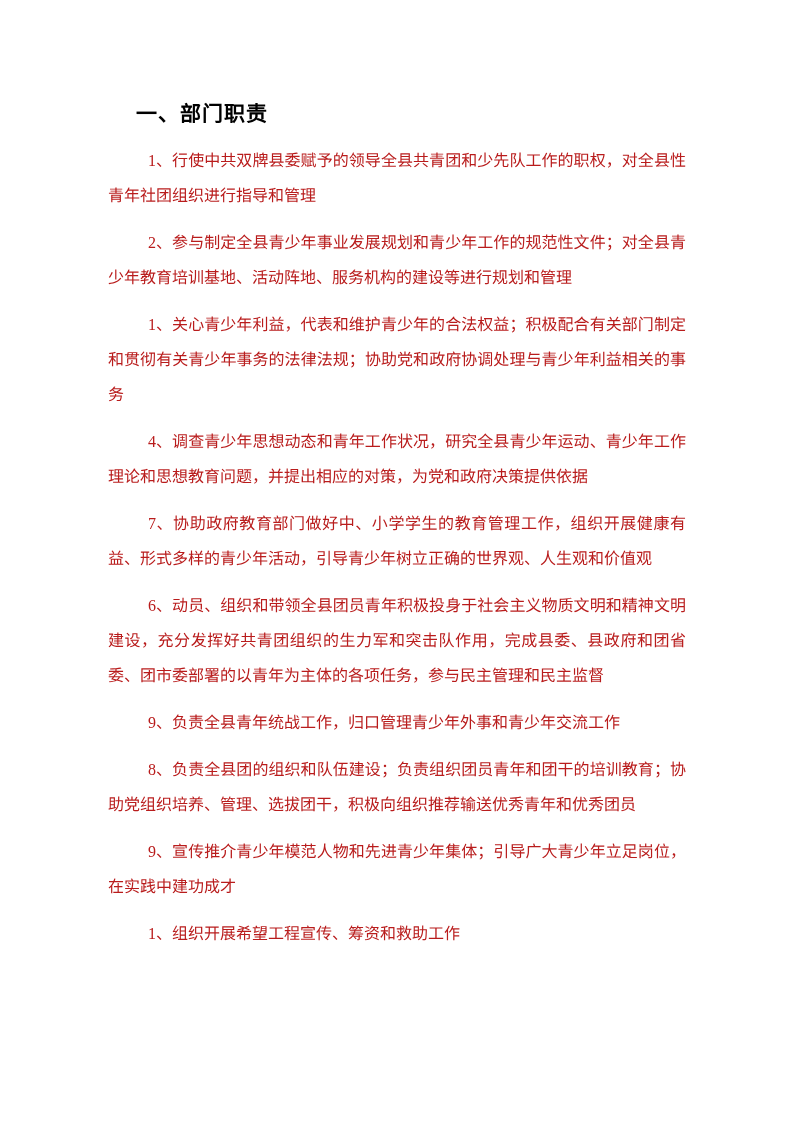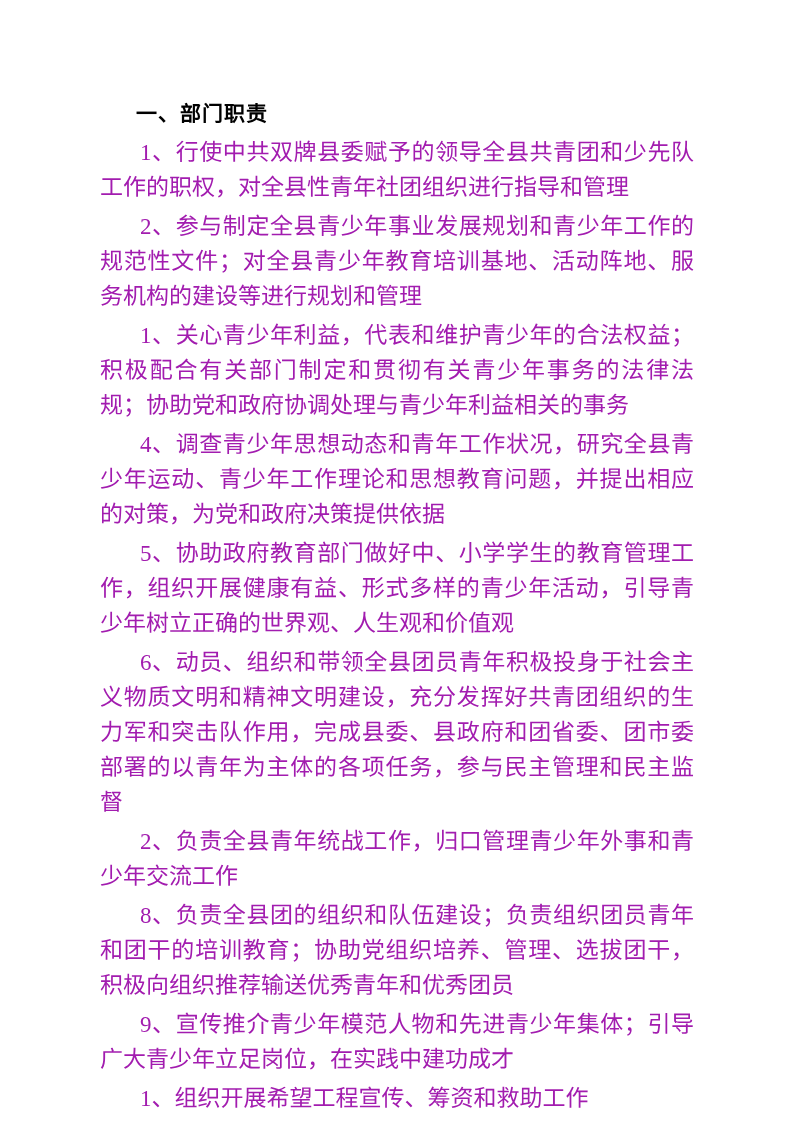--- a/index.html
+++ b/index.html
@@ -26,40 +26,40 @@
     margin: 0;
     padding-left: 40px;
     font-family: "Liberation Sans", "DejaVu Sans", sans-serif;
     font-weight: bold;
     font-size: 21px;
     line-height: 35px;
     letter-spacing: 1px;
     color: #000000;
   }
   .para {
-    margin: 4px;
-    font-size: 23px;
+    margin: 12px;
+    font-size: 16px;
     line-height: 35px;
     text-indent: 40px;
     text-align: justify;
     text-justify: inter-ideograph;
     word-break: break-all;
-    color: #a21caf;
+    color: #b91c1c;
   }
 </style>
 </head>
 <body>
 
 <div class="page">
   <div class="content">
     <h1 class="heading">一、部门职责</h1>
     <p class="para">1、行使中共双牌县委赋予的领导全县共青团和少先队工作的职权，对全县性青年社团组织进行指导和管理</p>
     <p class="para">2、参与制定全县青少年事业发展规划和青少年工作的规范性文件；对全县青少年教育培训基地、活动阵地、服务机构的建设等进行规划和管理</p>
     <p class="para">1、关心青少年利益，代表和维护青少年的合法权益；积极配合有关部门制定和贯彻有关青少年事务的法律法规；协助党和政府协调处理与青少年利益相关的事务</p>
     <p class="para">4、调查青少年思想动态和青年工作状况，研究全县青少年运动、青少年工作理论和思想教育问题，并提出相应的对策，为党和政府决策提供依据</p>
-    <p class="para">5、协助政府教育部门做好中、小学学生的教育管理工作，组织开展健康有益、形式多样的青少年活动，引导青少年树立正确的世界观、人生观和价值观</p>
+    <p class="para">7、协助政府教育部门做好中、小学学生的教育管理工作，组织开展健康有益、形式多样的青少年活动，引导青少年树立正确的世界观、人生观和价值观</p>
     <p class="para">6、动员、组织和带领全县团员青年积极投身于社会主义物质文明和精神文明建设，充分发挥好共青团组织的生力军和突击队作用，完成县委、县政府和团省委、团市委部署的以青年为主体的各项任务，参与民主管理和民主监督</p>
-    <p class="para">2、负责全县青年统战工作，归口管理青少年外事和青少年交流工作</p>
+    <p class="para">9、负责全县青年统战工作，归口管理青少年外事和青少年交流工作</p>
     <p class="para">8、负责全县团的组织和队伍建设；负责组织团员青年和团干的培训教育；协助党组织培养、管理、选拔团干，积极向组织推荐输送优秀青年和优秀团员</p>
     <p class="para">9、宣传推介青少年模范人物和先进青少年集体；引导广大青少年立足岗位，在实践中建功成才</p>
     <p class="para">1、组织开展希望工程宣传、筹资和救助工作</p>
   </div>
 </div>
 
 </body></html>

